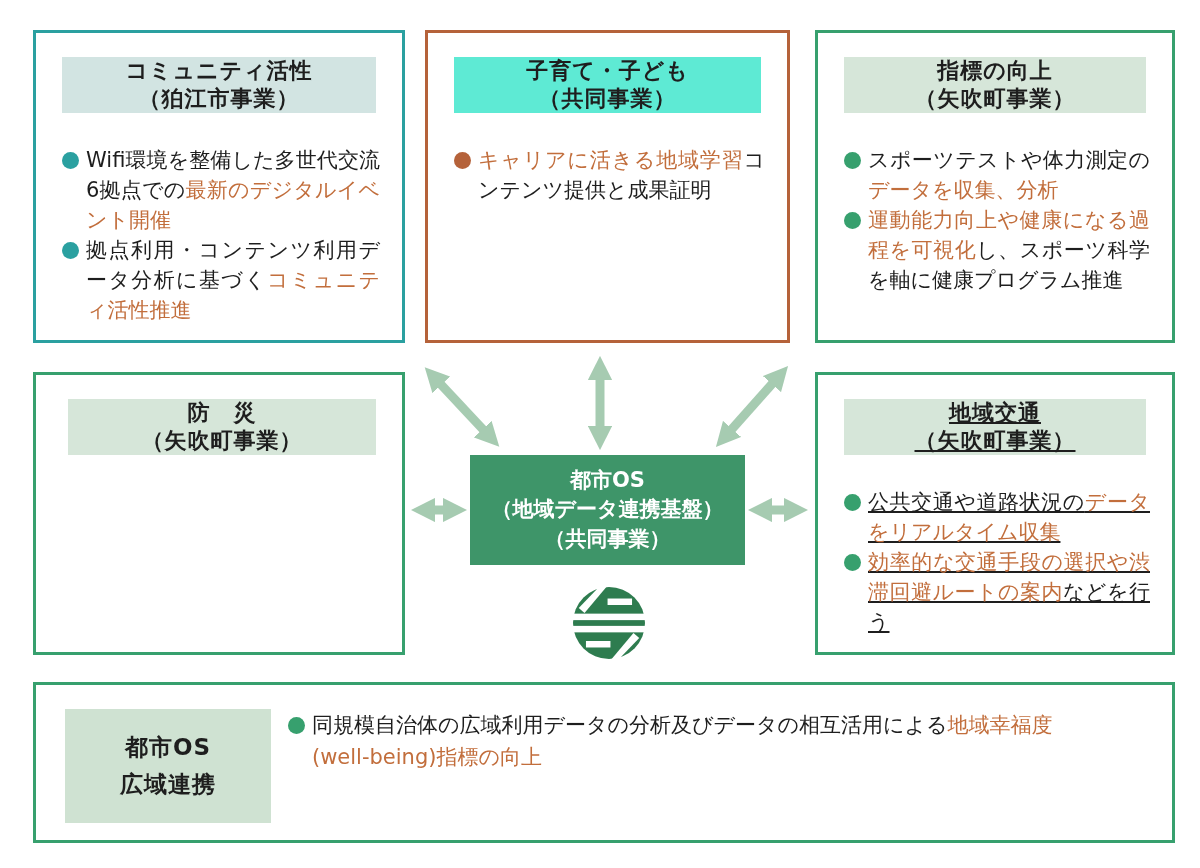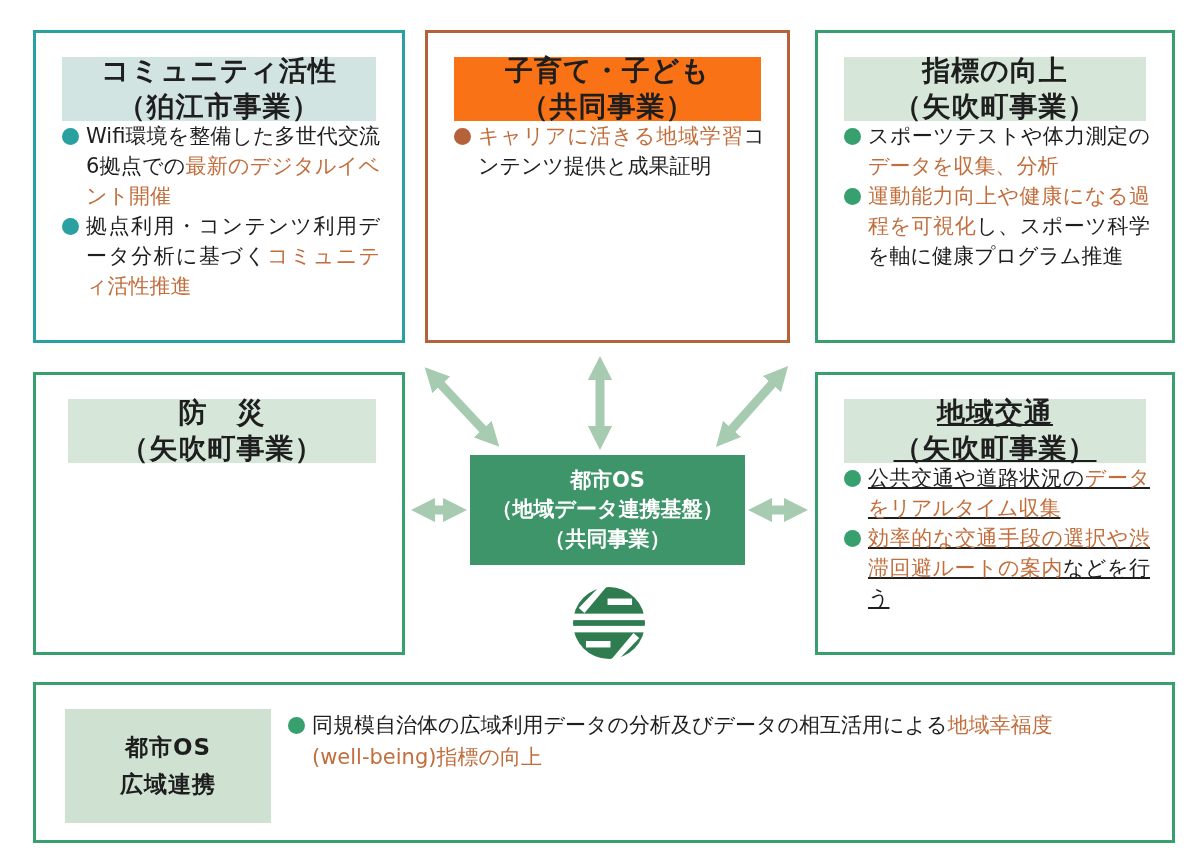--- a/index.html
+++ b/index.html
@@ -10,27 +10,27 @@
   }
   .card{
     position:absolute;background:#fff;border:3px solid #999;box-sizing:border-box;
   }
   .pos-community{left:33px;top:30px;width:372px;height:313px;}
   .pos-childcare{left:425px;top:30px;width:365px;height:313px;}
   .pos-sports{left:815px;top:30px;width:360px;height:313px;}
   .pos-disaster{left:33px;top:372px;width:372px;height:283px;}
   .pos-transport{left:815px;top:372px;width:360px;height:283px;}
   .box-header{
-    margin:24px 26px 0;height:64px;
+    margin:24px 26px 0;height:56px;
     display:flex;flex-direction:column;align-items:center;justify-content:center;
-    font-weight:bold;font-size:28px;line-height:1.28;text-align:center;
+    font-weight:bold;font-size:22px;line-height:1.28;text-align:center;
     letter-spacing:1px;
   }
   .bullets{
-    padding:0 22px 0 26px;font-size:21px;line-height:30px;font-weight:500;
+    padding:32px 22px 0 26px;font-size:21px;line-height:30px;font-weight:500;
     text-align:justify;
   }
   .bullet{position:relative;padding-left:24px;}
   .dot{position:absolute;left:0;top:7px;width:17px;height:17px;border-radius:50%;}
   .seg-dark{color:var(--ink,#1e1e1e);}
   .seg-orange{color:var(--orange,#c26e3c);}
   .center-card{
     position:absolute;left:470px;top:455px;width:275px;height:110px;
     display:flex;flex-direction:column;align-items:center;justify-content:center;
     color:#fff;font-weight:bold;font-size:21px;line-height:1.4;text-align:center;
@@ -60,21 +60,21 @@
     <span>コミュニティ活性</span>
     <span>（狛江市事業）</span>
   </div>
   <div class="bullets">
       <div class="bullet"><span class="dot" style="background: rgb(42, 160, 160);"></span><span class="seg-dark">Wifi環境を整備した多世代交流6拠点での</span><span class="seg-orange">最新のデジタルイベント開催</span></div>
       <div class="bullet"><span class="dot" style="background: rgb(42, 160, 160);"></span><span class="seg-dark">拠点利用・コンテンツ利用データ分析に基づく</span><span class="seg-orange">コミュニティ活性推進</span></div>
     </div>
 </div>
 
 <div class="card pos-childcare" style="border-color: rgb(181, 98, 58);">
-  <div class="box-header" style="background: #f97316;">
+  <div class="box-header" style="background: #5eead4;">
     <span>子育て・子ども</span>
     <span>（共同事業）</span>
   </div>
   <div class="bullets">
       <div class="bullet"><span class="dot" style="background: rgb(181, 98, 58);"></span><span class="seg-orange">キャリアに活きる地域学習</span><span class="seg-dark">コンテンツ提供と成果証明</span></div>
     </div>
 </div>
 
 <div class="card pos-sports" style="border-color: rgb(55, 160, 110);">
   <div class="box-header" style="background: rgb(214, 230, 217);">

